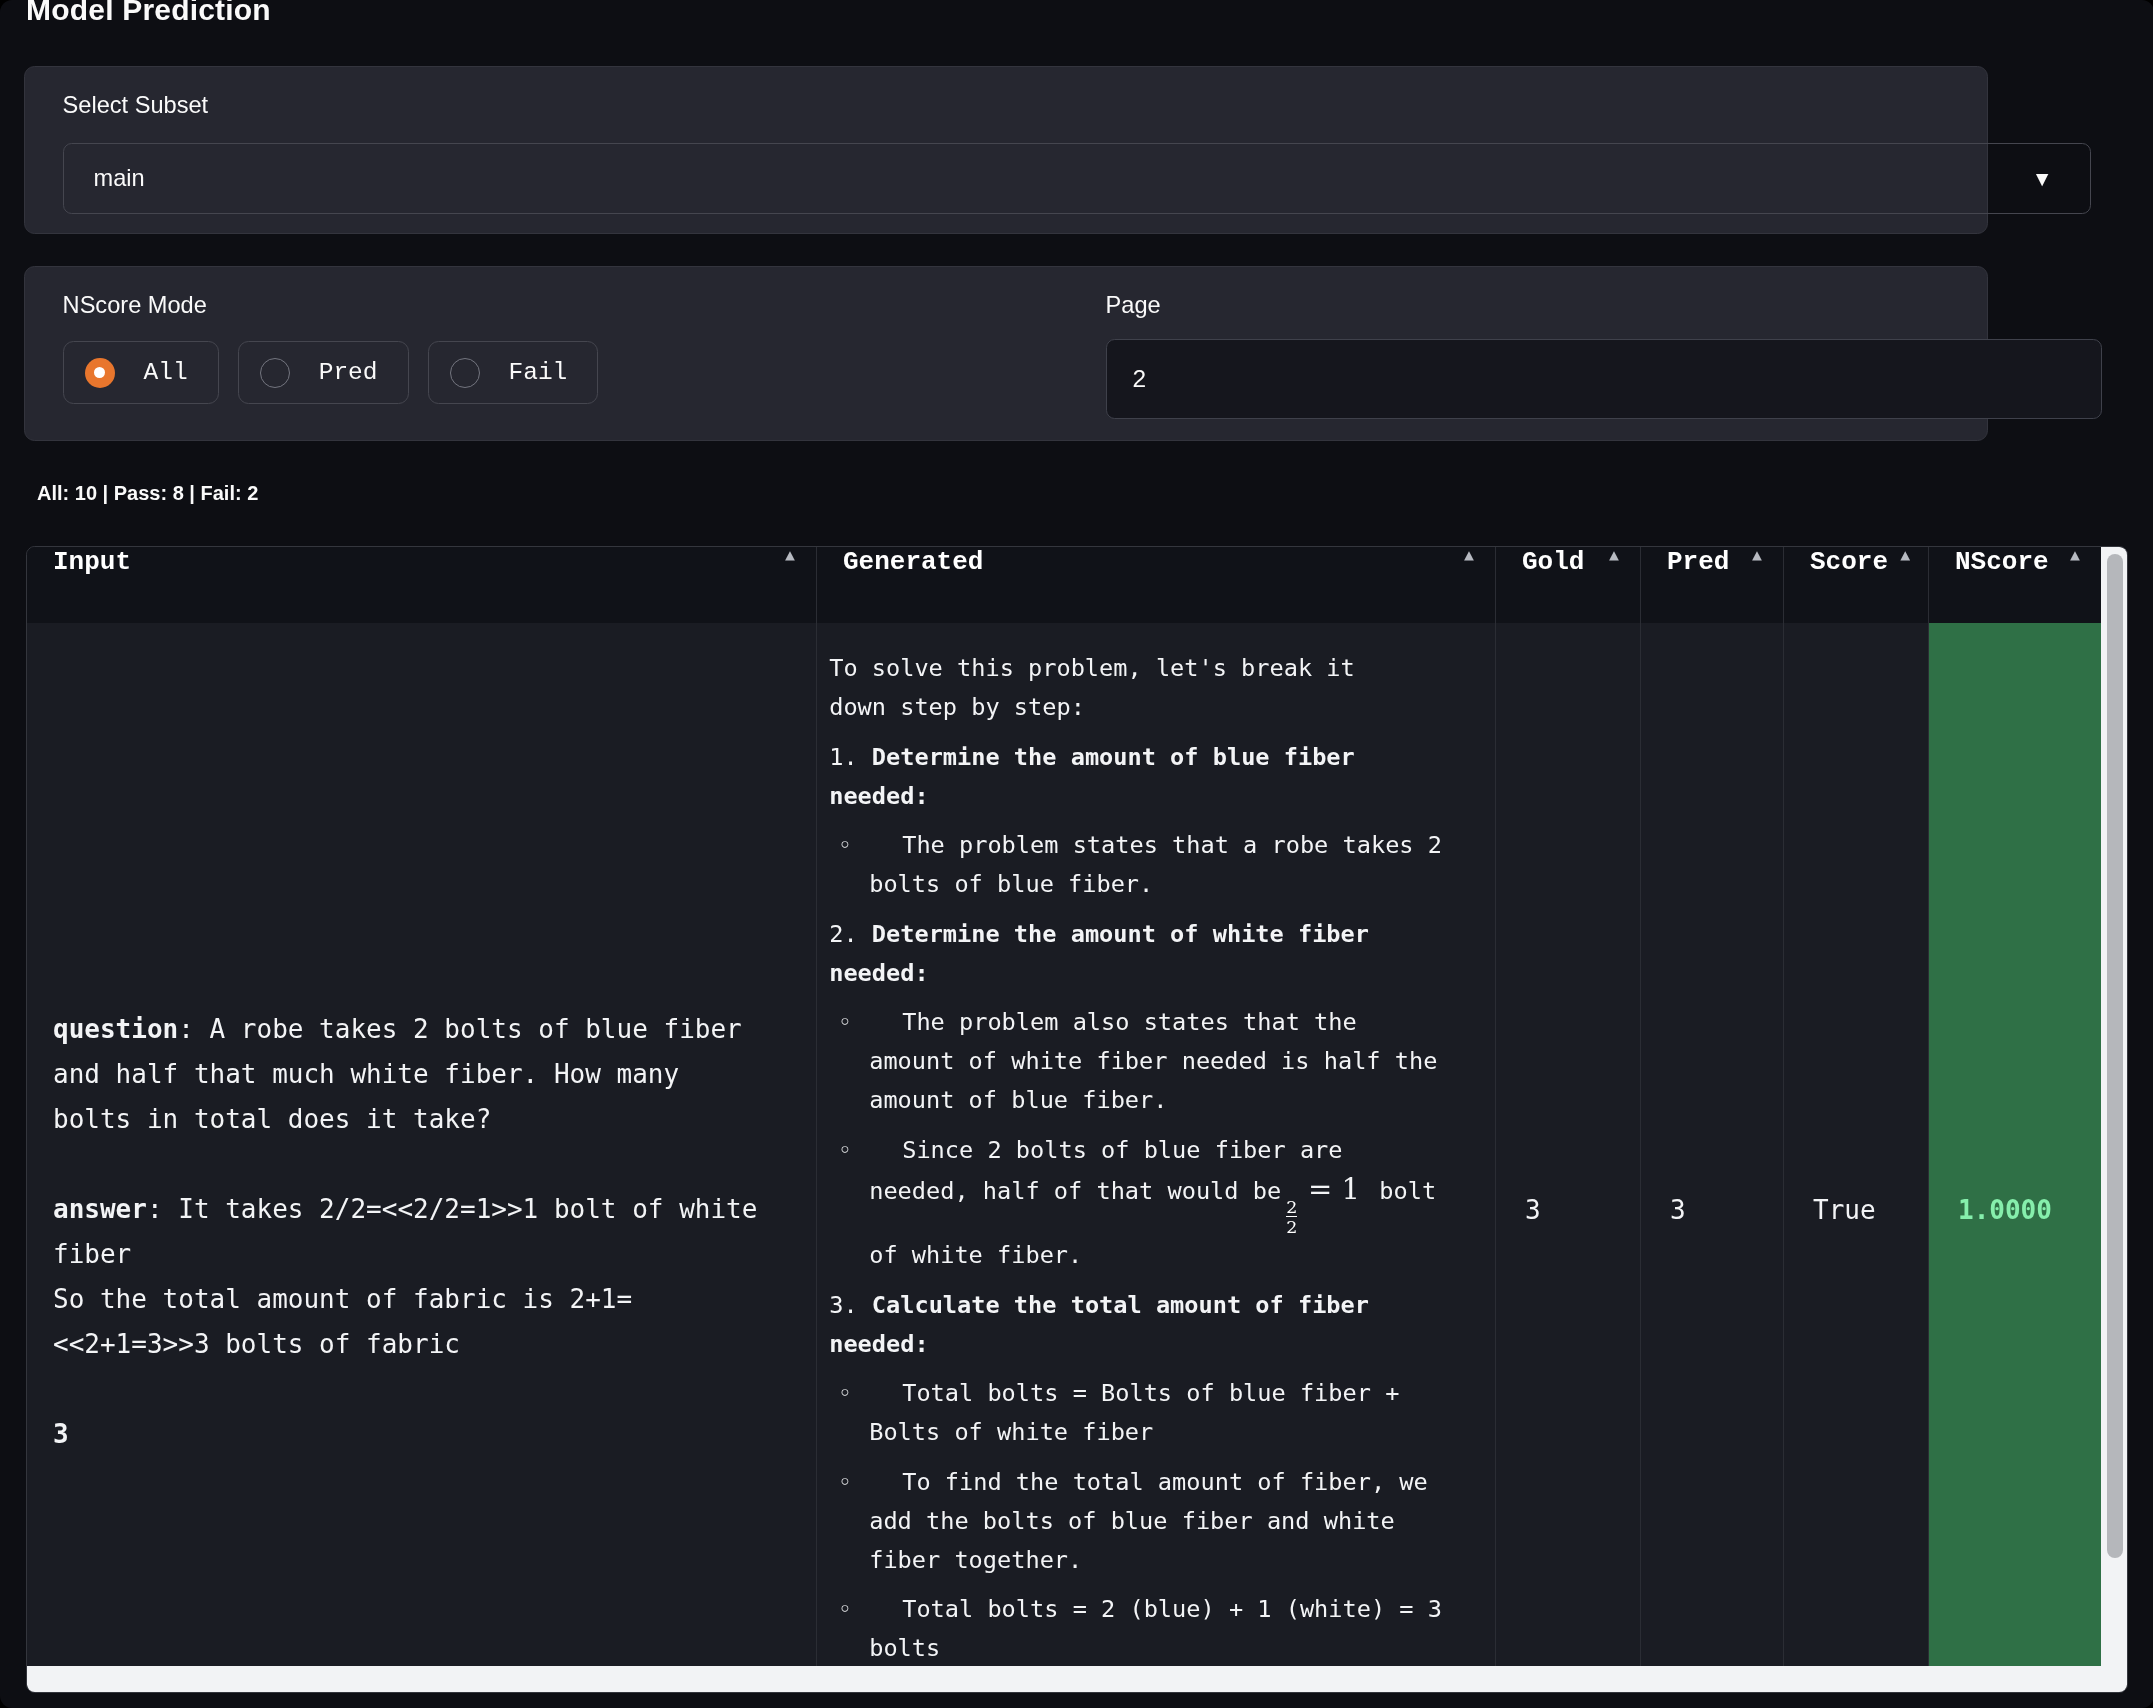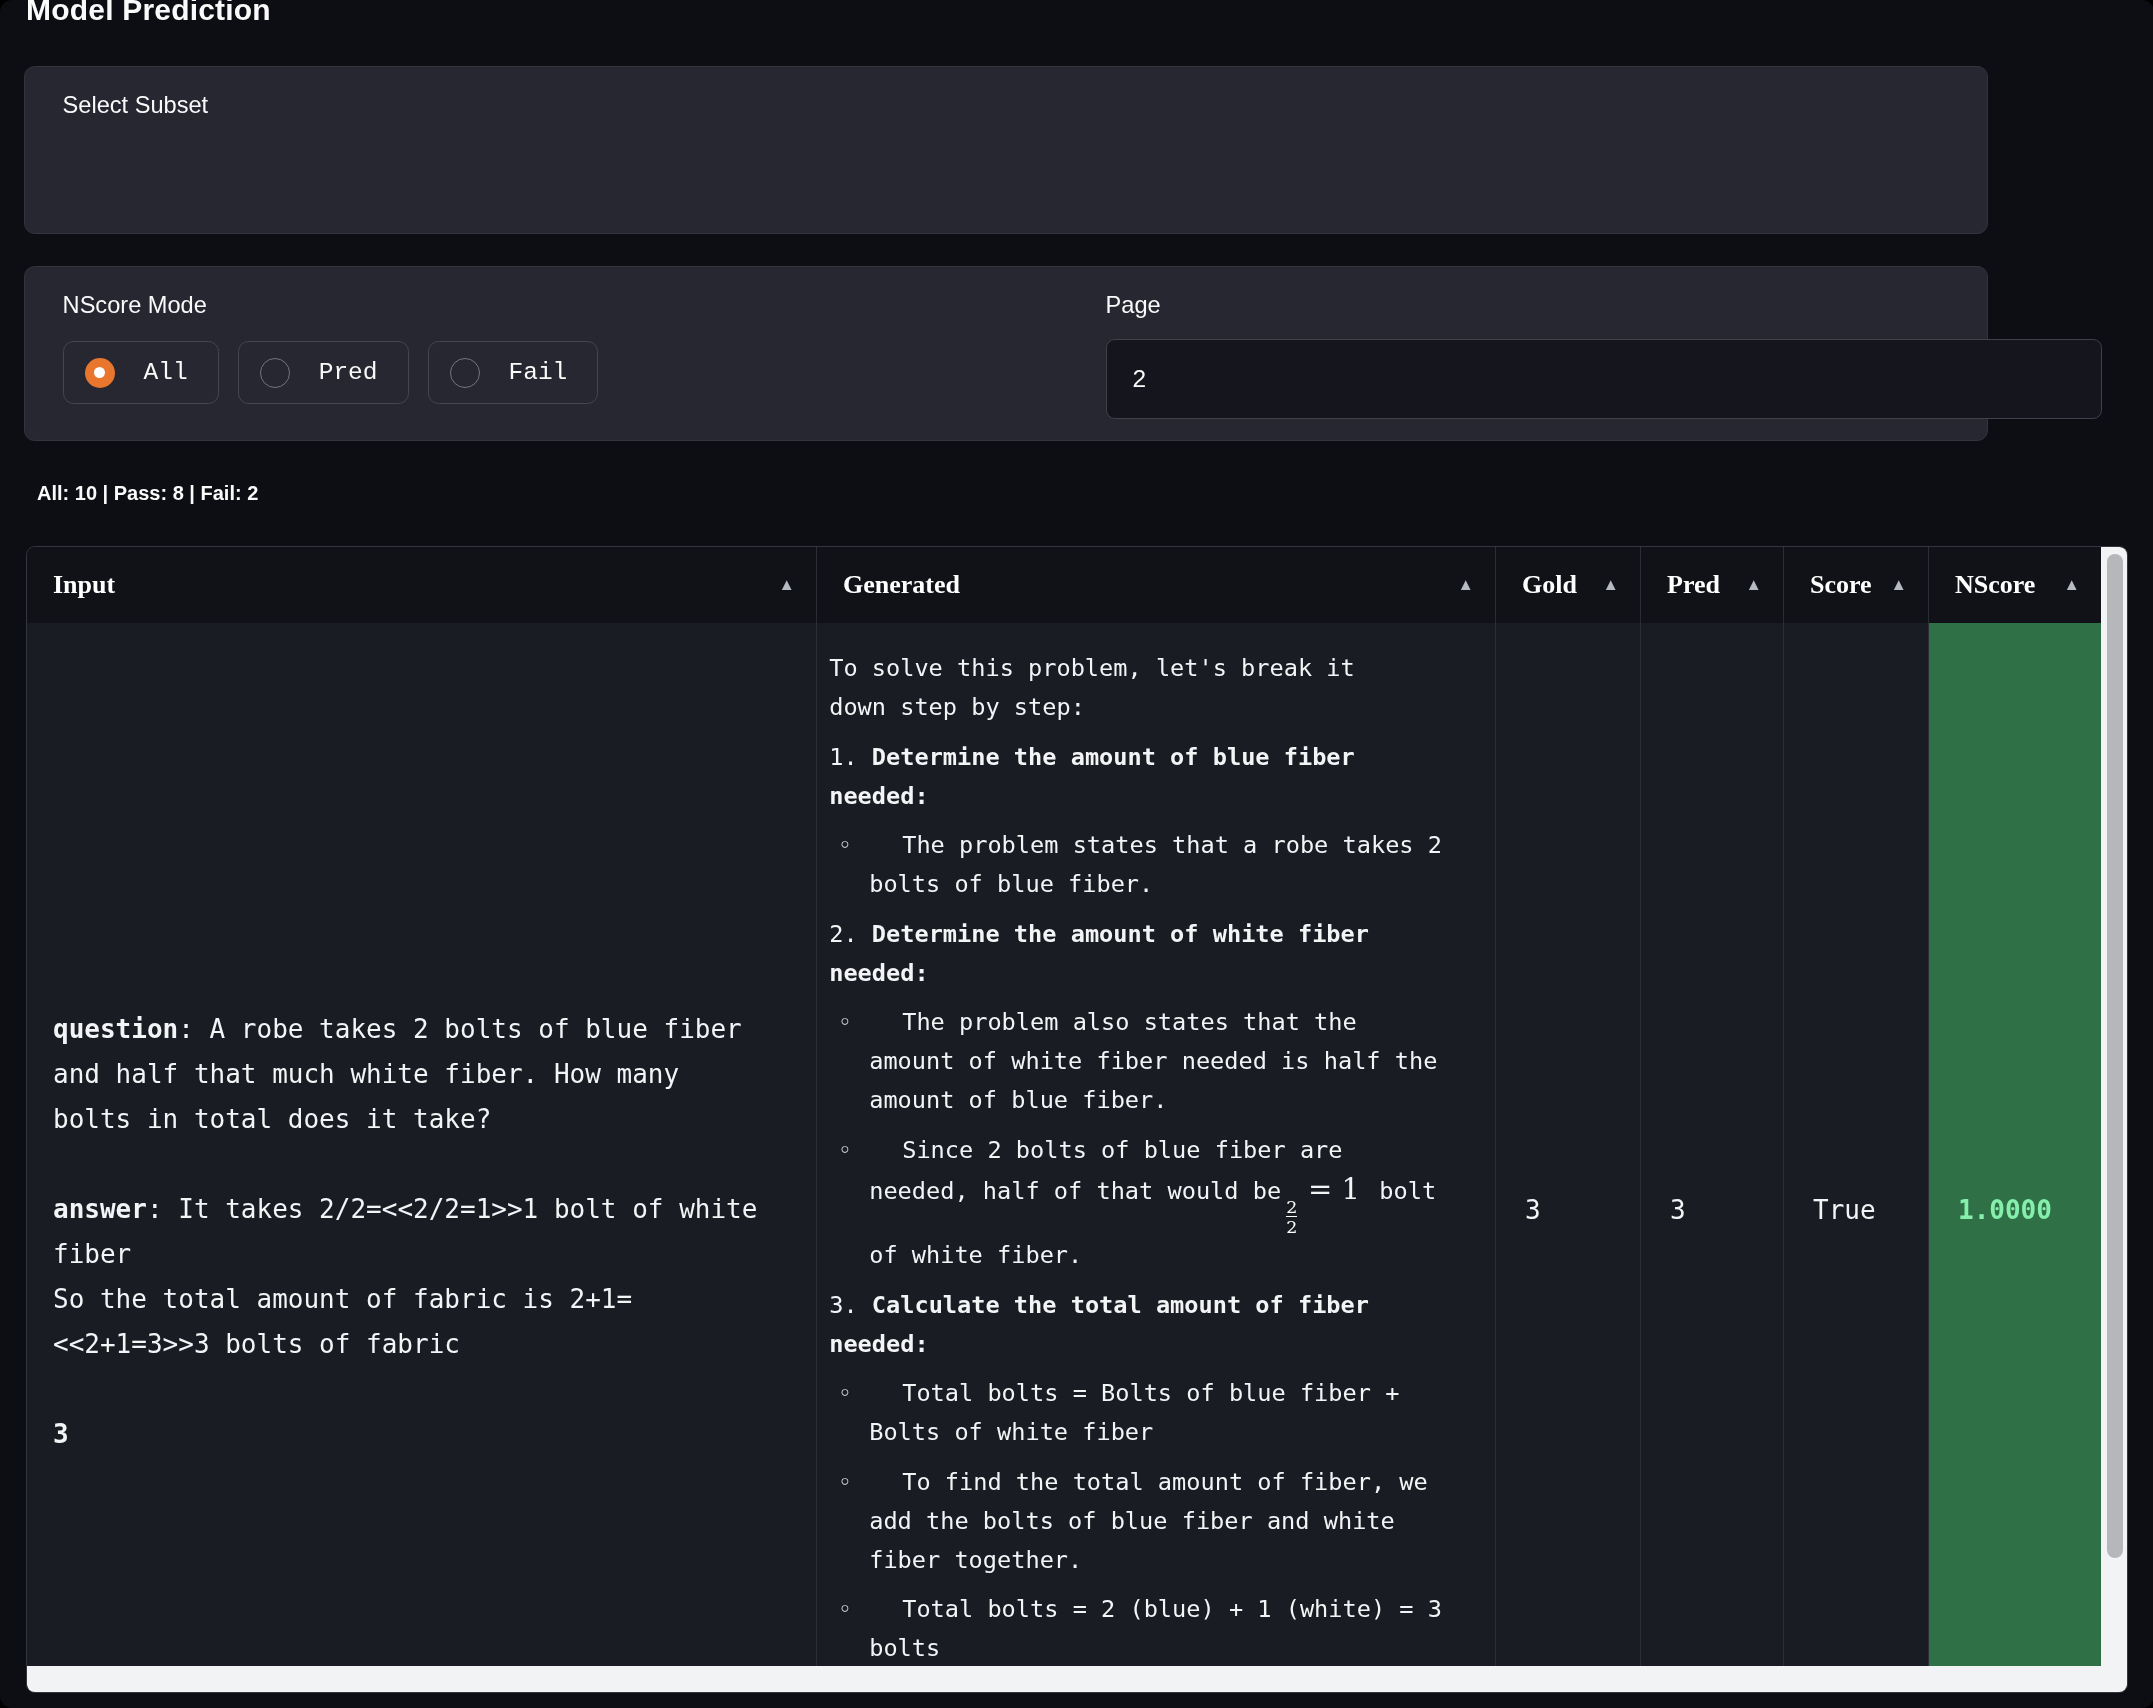--- a/index.html
+++ b/index.html
@@ -38,22 +38,22 @@
         padding:0 0 0 26px;outline:none;}
 
   
   .summary{position:absolute;left:37px;top:482px;font-size:20px;font-weight:700;}
 
   
   .table{position:absolute;left:26px;top:546px;width:2102px;height:1147px;display:grid;
          grid-template-columns:790px 679px 145px 143px 145px 172px 28px;
          grid-template-rows:76px 1043px 28px;
          border:0.9px solid #34363d;border-radius:8.7px;box-sizing:border-box;overflow:hidden;background:#1a1c23;}
-  .th{background:#101218;display:flex;align-items:center;padding:0 21px 0 26px;box-sizing:border-box;
-      font-family:Liberation Serif, serif;font-size:26px;font-weight:700;color:#fff;
+  .th{background:#101218;display:flex;padding:0 21px 0 26px;box-sizing:border-box;
+      font-family:Liberation Mono, monospace;font-size:26px;font-weight:700;color:#fff;
       border-right:0.9px solid #2b2d34;cursor:pointer;overflow:hidden;}
   .th .sort{margin-left:auto;font-size:16.6px;color:#b7bac1;padding-left:12.2px;}
   .td{background:#1a1c23;border-right:0.9px solid #2b2d34;box-sizing:border-box;overflow:hidden;
       font-family:"DejaVu Sans Mono","Liberation Mono",monospace;color:#f3f4f6;}
   .pre{white-space:pre-wrap;}
 
   .td-input{padding:384px 17.5px 0 26px;font-size:26px;line-height:45px;}
   .td-gen{padding:26px 15.7px 0 12.2px;font-size:23.6px;line-height:39px;}
   .gen-block{margin-bottom:10.5px;}
   .gen-bullet{margin-bottom:10.5px;padding-left:40px;}
@@ -74,20 +74,24 @@
 </style>
 </head>
 <body>
 
 <div class="app">
 
   <div class="page-title">Model Prediction</div>
 
   <div class="panel panel-1">
     <div class="field-label" style="left:38px;top:24.5px;">Select Subset</div>
+    <div class="selectbox">
+      <span class="value">main</span>
+      <span class="chev">▼</span>
+    </div>
   </div>
 
   <div class="panel panel-2">
     <div class="field-label" style="left:38px;top:24.5px;">NScore Mode</div>
     <div class="pill-row">
       <div class="pill">
         <span class="radio-circle on"></span>
         <span class="plabel">All</span>
       </div>
       <div class="pill">

